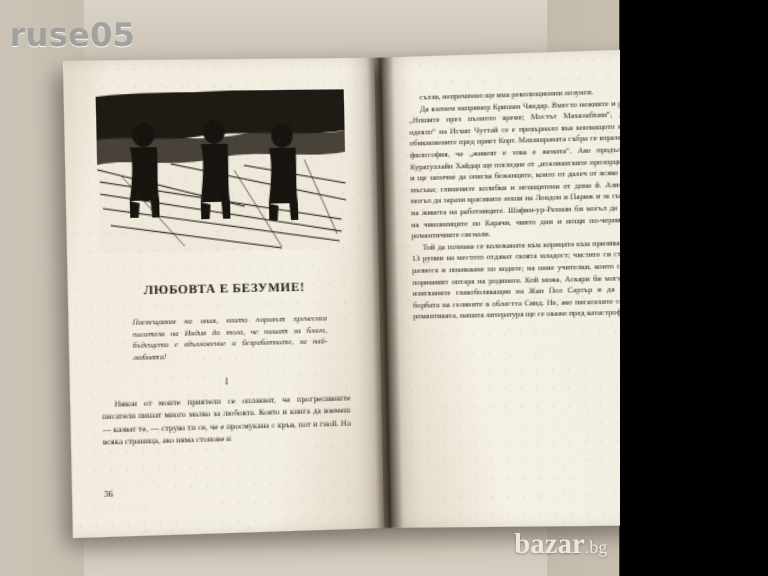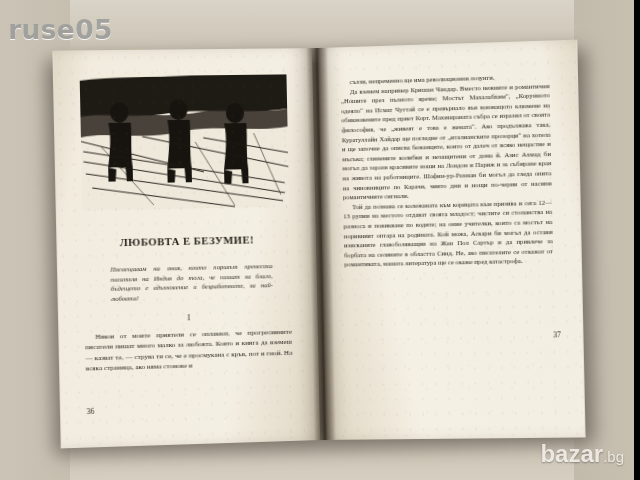--- a/index.html
+++ b/index.html
@@ -8,21 +8,21 @@
     background: #000;
   }
   body {
     width: 640px;
     height: 480px;
     overflow: hidden;
     font-family: "Liberation Serif", serif;
   }
   .photo {
     position: relative;
-    width: 634px;
+    width: 516px;
     height: 480px;
     background: #701a75;
     overflow: hidden;
   }
   
   .backdrop {
     position: absolute;
     inset: 0;
     background:
       radial-gradient(ellipse 95% 90% at 50% 52%, #cdc6b8 0%, #b4ab9c 48%, #6e6658 80%, #3b362d 100%);
@@ -59,21 +59,21 @@
     color: #9a9b9a;
     letter-spacing: 0px;
     text-shadow: 0 1px 0 #ffffff;
     opacity: 0.85;
   }
   
   .watermark-br {
     position: absolute;
     right: 10px;
     bottom: 12px;
-    font-family: Liberation Sans, sans-serif;
+    font-family: Liberation Serif, serif;
     font-size: 24px;
     font-weight: bold;
     color: #f0ece6;
     opacity: 0.92;
     text-shadow: 0 1px 2px rgba(0,0,0,0.35);
     margin-left: 33px;
   }
   .watermark-br .bz {
     font-size: 15px;
     font-weight: normal;

